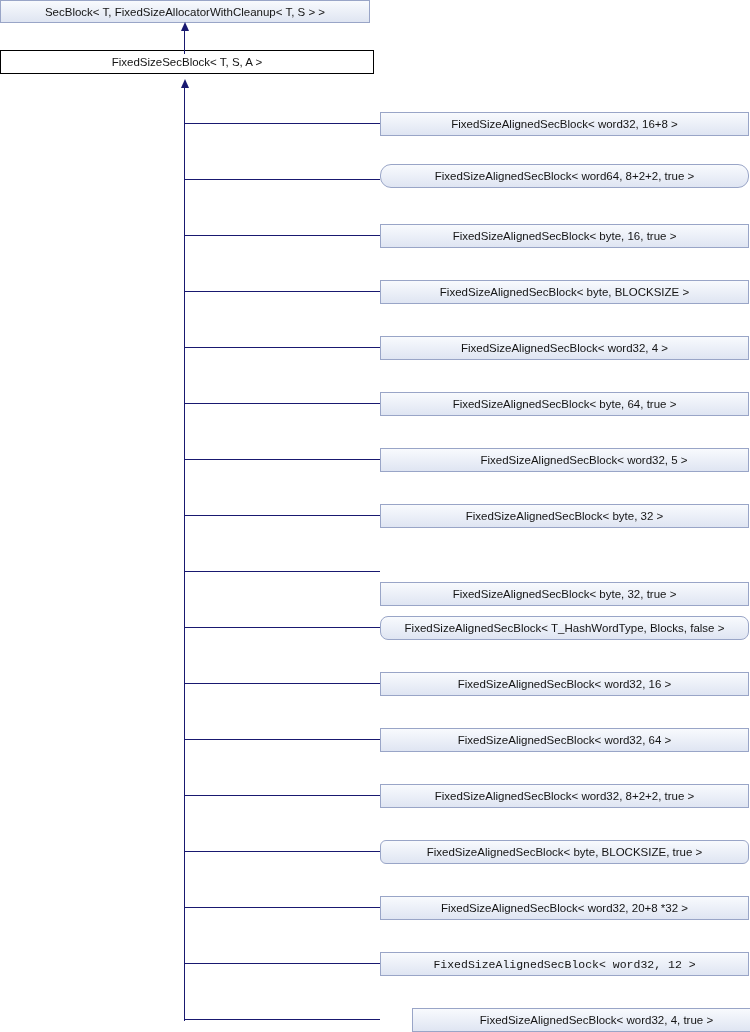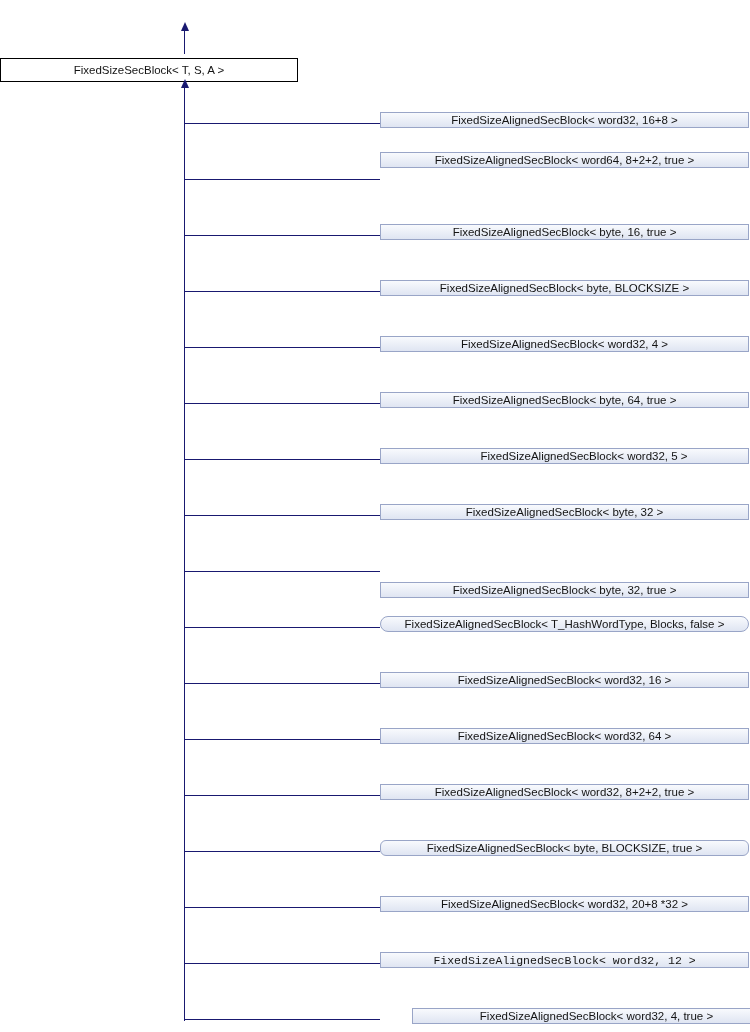--- a/index.html
+++ b/index.html
@@ -30,26 +30,26 @@
   .node.generic {
     border: 1px solid var(--node-border, #99a5c7);
     background: linear-gradient(180deg,
       var(--node-fill-top, #f8fafd) 0%,
       var(--node-fill-bottom, #dfe5f2) 100%);
   }
   .node.base {
     left: 0; top: 0; width: 370px; height: 23px;
   }
   .node.current {
-    left: 0; top: 58px; width: 298px; height: 24px;
+    left: 0; top: 50px; width: 374px; height: 24px;
     border: 1px solid var(--current-node-border, #000000);
     background: var(--current-node-fill, #ffffff);
   }
   .node.derived {
-    left: 380px; width: 369px; height: 16px;
+    left: 380px; width: 369px; height: 24px;
   }
   .edge {
     position: absolute;
     background: var(--line-color, #191970);
   }
   .edge.v { width: 1px; }
   .edge.h { height: 1px; }
   .arrowhead {
     position: absolute;
     width: 0; height: 0;
@@ -63,35 +63,36 @@
   
   .head-current { left: 181px; top: 79px; }
   .trunk        { left: 184px; top: 87px; height: 934px; }
   .branch       { left: 185px; width: 195px; }
 </style>
 </head>
 <body>
 
 <div class="canvas">
 
+  <div class="node generic base">SecBlock&lt; T, FixedSizeAllocatorWithCleanup&lt; T, S &gt; &gt;</div>
 
   <div class="node current">FixedSizeSecBlock&lt; T, S, A &gt;</div>
 
   <div class="arrowhead head-base"></div>
   <div class="edge v shaft-base"></div>
 
   <div class="arrowhead head-current"></div>
   <div class="edge v trunk"></div>
 
   <div id="derived-container">
     <div class="edge h branch" style="top: 123px;"></div>
     <div class="node generic derived" style="top: 112px;">FixedSizeAlignedSecBlock&lt; word32, 16+8 &gt;</div>
 
     <div class="edge h branch" style="top: 179px;"></div>
-    <div class="node generic derived" style="top: 152px;">FixedSizeAlignedSecBlock&lt; word64, 8+2+2, true &gt;</div>
+    <div class="node generic derived" style="top: 164px; border-radius: 11px;">FixedSizeAlignedSecBlock&lt; word64, 8+2+2, true &gt;</div>
 
     <div class="edge h branch" style="top: 235px;"></div>
     <div class="node generic derived" style="top: 224px; text-align: center;">FixedSizeAlignedSecBlock&lt; byte, 16, true &gt;</div>
 
     <div class="edge h branch" style="top: 291px;"></div>
     <div class="node generic derived" style="top: 280px;">FixedSizeAlignedSecBlock&lt; byte, BLOCKSIZE &gt;</div>
 
     <div class="edge h branch" style="top: 347px;"></div>
     <div class="node generic derived" style="top: 336px;">FixedSizeAlignedSecBlock&lt; word32, 4 &gt;</div>
 

